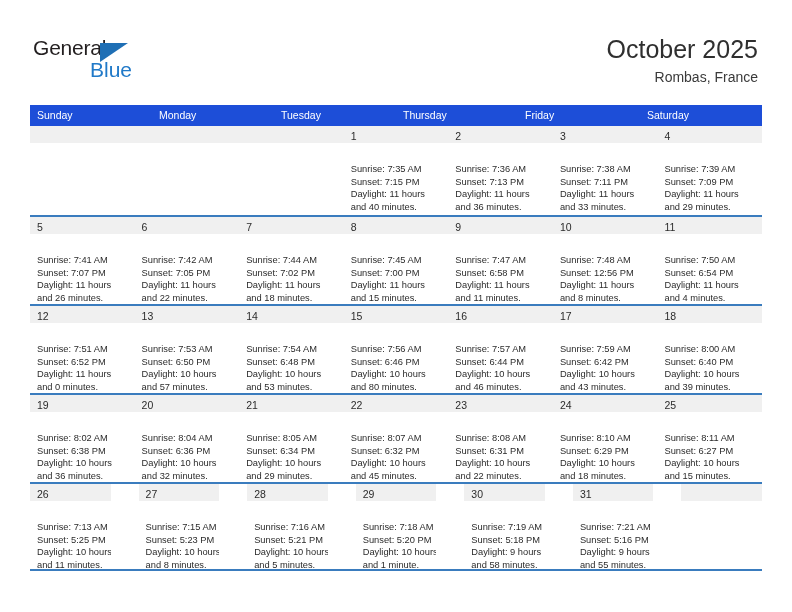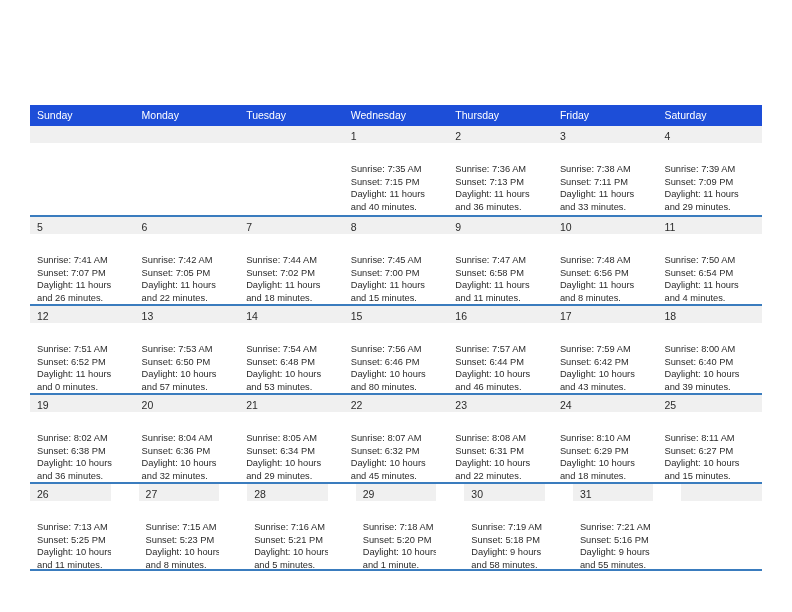--- a/index.html
+++ b/index.html
@@ -150,27 +150,38 @@
     line-height: 12.6px;
     color: #2b2b2b;
     white-space: nowrap;
   }
 </style>
 </head>
 <body>
 
 <div class="page">
 
+  <div class="header">
+    <div class="logo">
+      <span class="logo-general">General</span>
+      <span class="logo-tri"></span>
+      <span class="logo-blue">Blue</span>
+    </div>
+
+    <div class="title-block">
+      <div class="title-main">October 2025</div>
+      <div class="title-sub">Rombas, France</div>
+    </div>
+  </div>
 
   <div class="calendar">
     <div class="weekday-row">
       <div class="weekday">Sunday</div>
       <div class="weekday">Monday</div>
       <div class="weekday">Tuesday</div>
-      <div class="weekday">Wednesday</div>
       <div class="weekday">Thursday</div>
       <div class="weekday">Friday</div>
       <div class="weekday">Saturday</div>
     </div>
 
     <div id="weeks-container">
         <div class="week-row">
           <div class="day-cell empty">
             <div class="day-head"><span class="day-num"></span></div>
             <div class="day-body"></div>
@@ -263,21 +274,21 @@
               <div class="day-line">Sunrise: 7:47 AM</div>
               <div class="day-line">Sunset: 6:58 PM</div>
               <div class="day-line">Daylight: 11 hours</div>
               <div class="day-line">and 11 minutes.</div>
             </div>
           </div>
           <div class="day-cell">
             <div class="day-head"><span class="day-num">10</span></div>
             <div class="day-body">
               <div class="day-line">Sunrise: 7:48 AM</div>
-              <div class="day-line">Sunset: 6:56 PM</div>
+              <div class="day-line">Sunset: 12:56 PM</div>
               <div class="day-line">Daylight: 11 hours</div>
               <div class="day-line">and 8 minutes.</div>
             </div>
           </div>
           <div class="day-cell">
             <div class="day-head"><span class="day-num">11</span></div>
             <div class="day-body">
               <div class="day-line">Sunrise: 7:50 AM</div>
               <div class="day-line">Sunset: 6:54 PM</div>
               <div class="day-line">Daylight: 11 hours</div>

